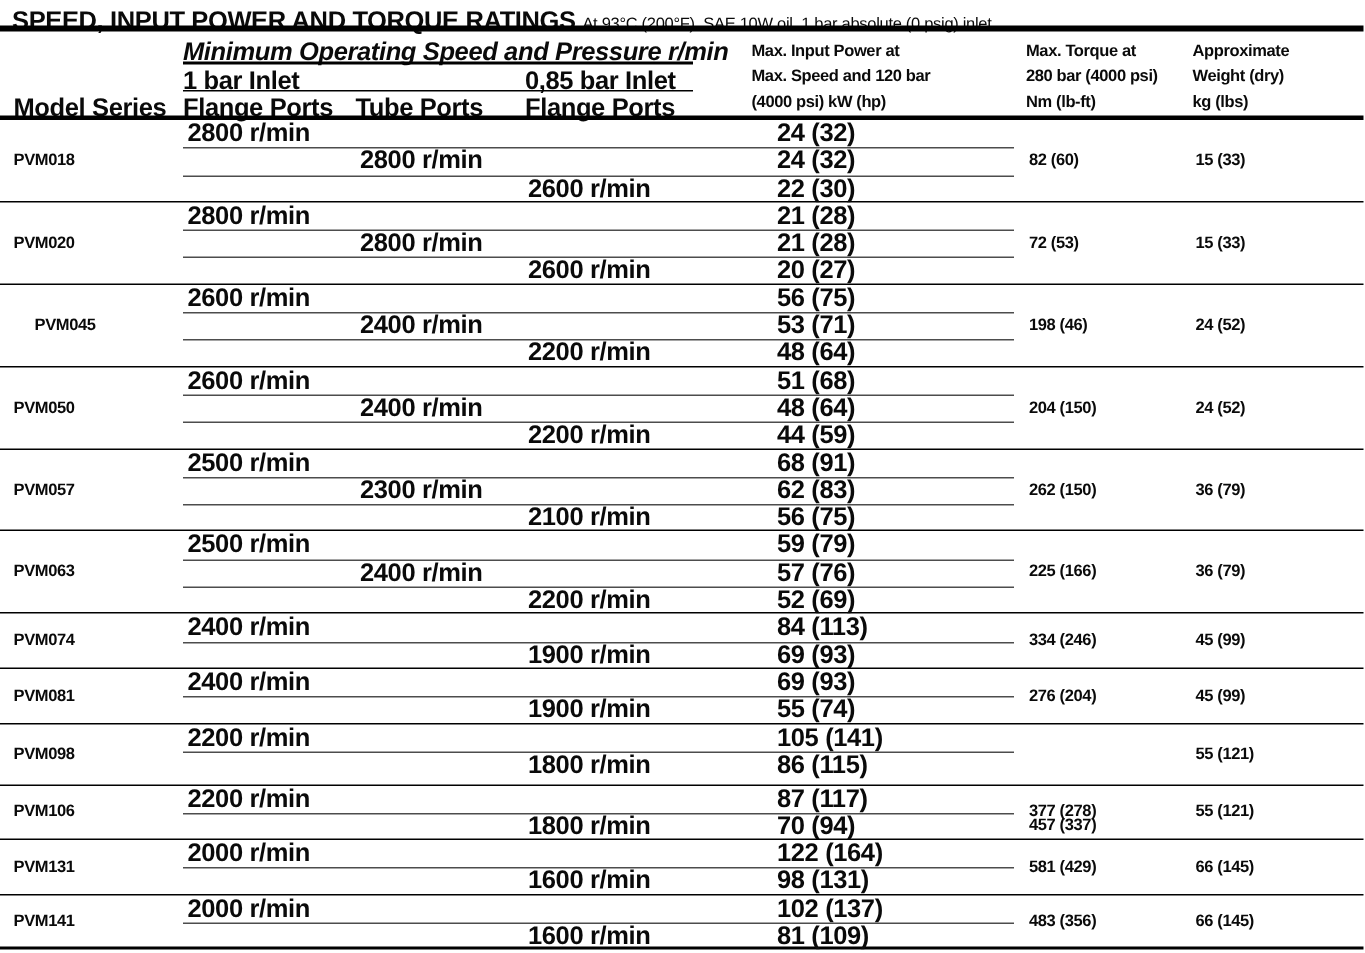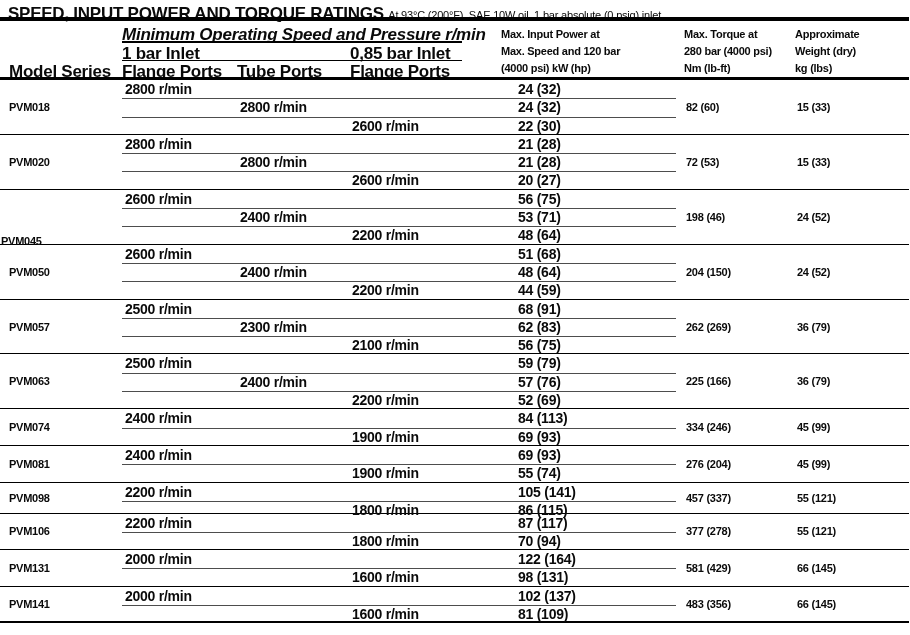--- a/index.html
+++ b/index.html
@@ -8,21 +8,21 @@
   .abs{position:absolute;}
   .t{font-size:17px;font-weight:bold;letter-spacing:-0.25px;white-space:nowrap;}
   .tn{font-size:11px;font-weight:normal;letter-spacing:-0.2px;white-space:nowrap;}
   .rule{position:absolute;background:#000;}
   .grayline{position:absolute;background:#4d4d4d;height:1px;}
   .hdr3{position:absolute;font-size:11px;font-weight:bold;letter-spacing:-0.25px;
         line-height:17px;white-space:nowrap;}
   .model-block{position:relative;width:909px;border-bottom:1px solid #000;box-sizing:border-box;}
   #table-body .model-block:last-child{border-bottom:2px solid #000;}
   .data-row{position:absolute;left:0;right:0;height:18.3px;line-height:18.3px;}
-  .cell{position:absolute;font-size:14px;font-weight:bold;letter-spacing:-0.25px;white-space:nowrap;}
+  .cell{position:absolute;font-size:17px;font-weight:bold;letter-spacing:-0.25px;white-space:nowrap;}
   .mid{position:absolute;top:50%;transform:translateY(-50%);font-size:11px;font-weight:bold;
        letter-spacing:-0.25px;white-space:nowrap;line-height:normal;}
 </style>
 </head>
 <body>
 
 <div id="page">
 
   <div class="abs" style="left:8px;top:4px;">
     <span class="t">SPEED, INPUT POWER AND TORQUE RATINGS</span>
@@ -93,21 +93,21 @@
         <div class="grayline" style="left: 122px; width: 554px; top: 18.3px;"></div>
         <div class="data-row" style="top: 36.6px;">
           <span class="cell" style="left: 352px;">2600 r/min</span>
           <span class="cell" style="left: 518px;">20 (27)</span>
         </div>
         <div class="grayline" style="left: 122px; width: 554px; top: 36.6px;"></div>
         <div class="mid" style="left: 686px;">72 (53)</div>
         <div class="mid" style="left: 797px;">15 (33)</div>
       </div>
       <div class="model-block" style="height: 54.9px;">
-        <div class="mid" style="left: 1px; margin-top: 24px;">PVM045</div>
+        <div class="mid" style="left: 23px;">PVM045</div>
         <div class="data-row" style="top: 0px;">
           <span class="cell" style="left: 125px;">2600 r/min</span>
           <span class="cell" style="left: 518px;">56 (75)</span>
         </div>
         <div class="data-row" style="top: 18.3px;">
           <span class="cell" style="left: 240px;">2400 r/min</span>
           <span class="cell" style="left: 518px;">53 (71)</span>
         </div>
         <div class="grayline" style="left: 122px; width: 554px; top: 18.3px;"></div>
         <div class="data-row" style="top: 36.6px;">
@@ -146,21 +146,21 @@
         <div class="data-row" style="top: 18.3px;">
           <span class="cell" style="left: 240px;">2300 r/min</span>
           <span class="cell" style="left: 518px;">62 (83)</span>
         </div>
         <div class="grayline" style="left: 122px; width: 554px; top: 18.3px;"></div>
         <div class="data-row" style="top: 36.6px;">
           <span class="cell" style="left: 352px;">2100 r/min</span>
           <span class="cell" style="left: 518px;">56 (75)</span>
         </div>
         <div class="grayline" style="left: 122px; width: 554px; top: 36.6px;"></div>
-        <div class="mid" style="left: 686px;">262 (269)</div>
+        <div class="mid" style="left: 686px;">262 (150)</div>
         <div class="mid" style="left: 797px;">36 (79)</div>
       </div>
       <div class="model-block" style="height: 54.9px;">
         <div class="mid" style="left: 9px;">PVM063</div>
         <div class="data-row" style="top: 0px;">
           <span class="cell" style="left: 125px;">2500 r/min</span>
           <span class="cell" style="left: 518px;">59 (79)</span>
         </div>
         <div class="data-row" style="top: 18.3px;">
           <span class="cell" style="left: 240px;">2400 r/min</span>
@@ -196,32 +196,32 @@
           <span class="cell" style="left: 518px;">69 (93)</span>
         </div>
         <div class="data-row" style="top: 18.3px;">
           <span class="cell" style="left: 352px;">1900 r/min</span>
           <span class="cell" style="left: 518px;">55 (74)</span>
         </div>
         <div class="grayline" style="left: 122px; width: 554px; top: 18.3px;"></div>
         <div class="mid" style="left: 686px;">276 (204)</div>
         <div class="mid" style="left: 797px;">45 (99)</div>
       </div>
-      <div class="model-block" style="height: 31px;">
+      <div class="model-block" style="height: 41px;">
         <div class="mid" style="left: 9px;">PVM098</div>
         <div class="data-row" style="top: 0px;">
           <span class="cell" style="left: 125px;">2200 r/min</span>
           <span class="cell" style="left: 518px;">105 (141)</span>
         </div>
         <div class="data-row" style="top: 18.3px;">
           <span class="cell" style="left: 352px;">1800 r/min</span>
           <span class="cell" style="left: 518px;">86 (115)</span>
         </div>
         <div class="grayline" style="left: 122px; width: 554px; top: 18.3px;"></div>
-        <div class="mid" style="left: 686px;">457 (337)</div>
+        <div class="mid" style="left: 686px; margin-top: 47px;">457 (337)</div>
         <div class="mid" style="left: 797px;">55 (121)</div>
       </div>
       <div class="model-block" style="height: 36.6px;">
         <div class="mid" style="left: 9px;">PVM106</div>
         <div class="data-row" style="top: 0px;">
           <span class="cell" style="left: 125px;">2200 r/min</span>
           <span class="cell" style="left: 518px;">87 (117)</span>
         </div>
         <div class="data-row" style="top: 18.3px;">
           <span class="cell" style="left: 352px;">1800 r/min</span>

